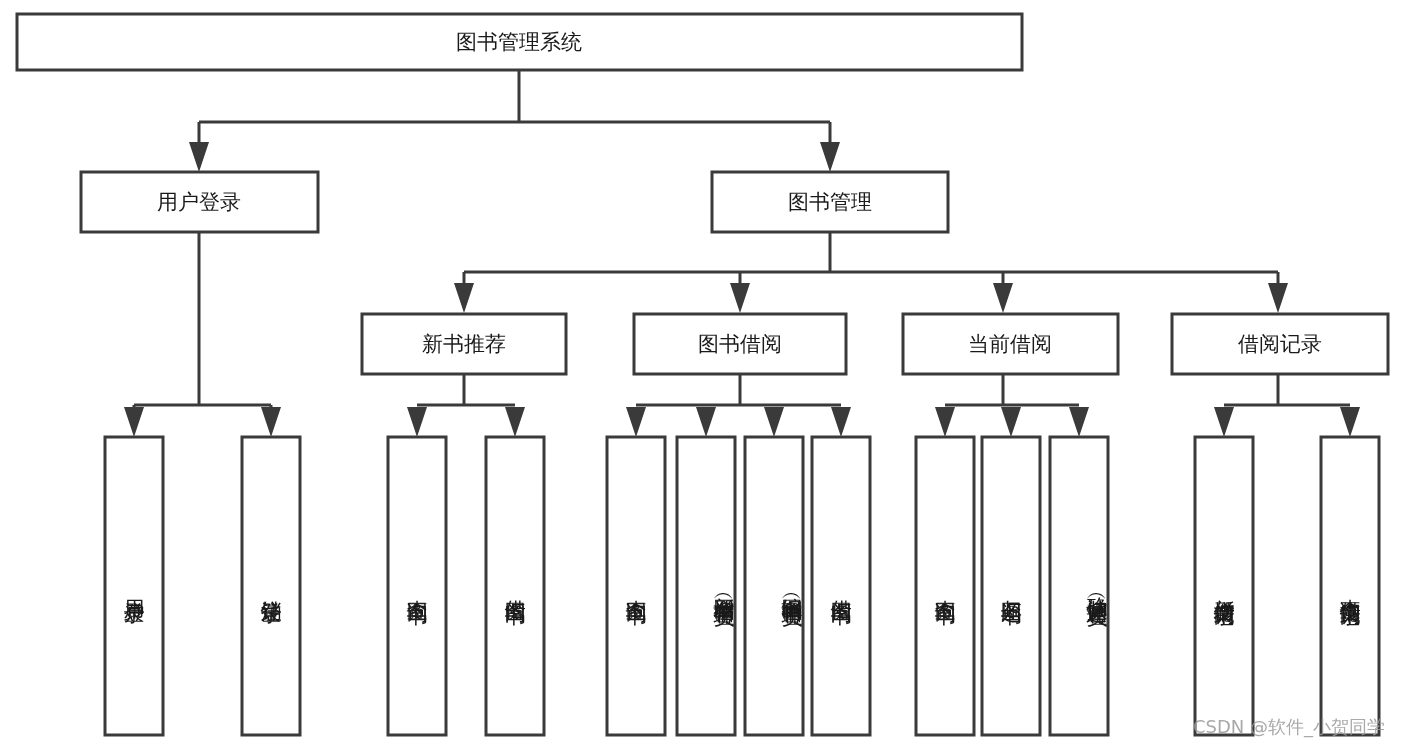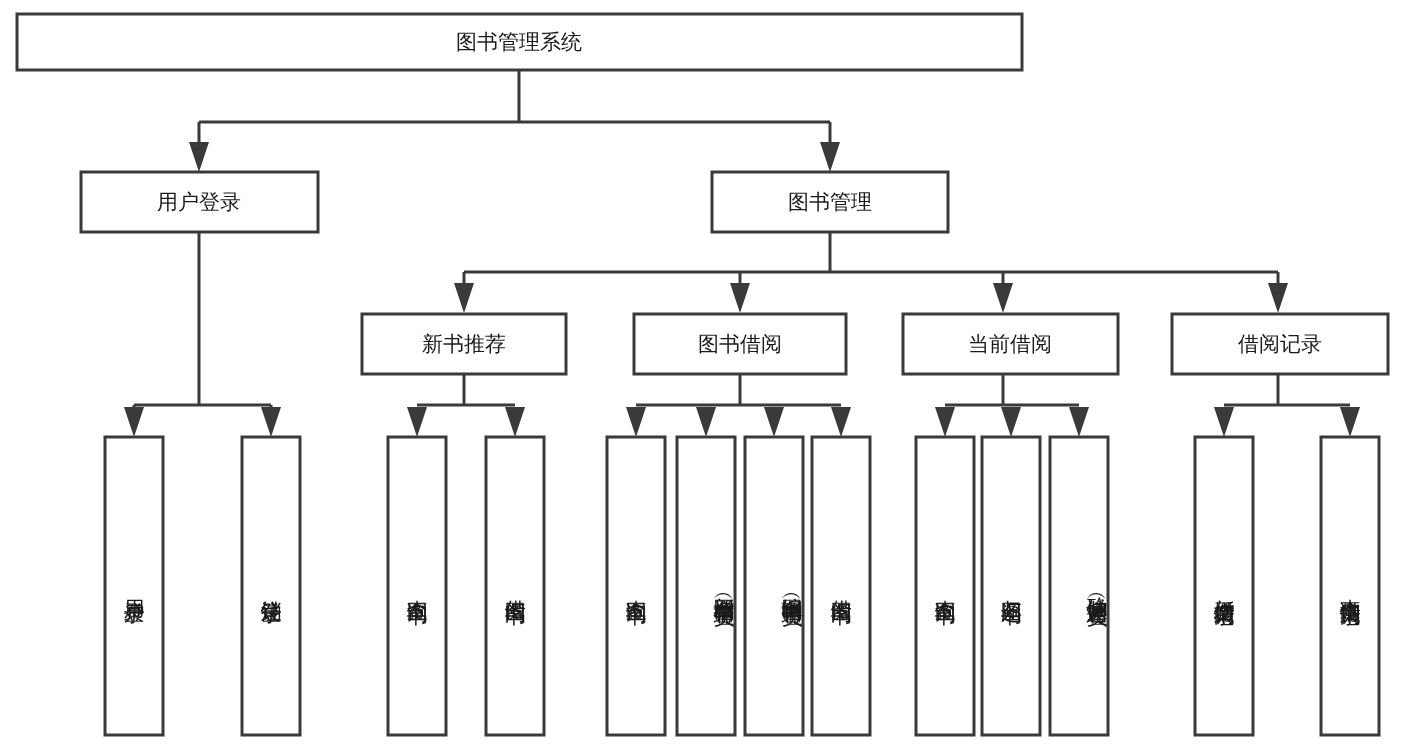--- a/index.html
+++ b/index.html
@@ -188,14 +188,15 @@
   <div class="node-label-v" style="left:745px; top:442px; width:58px; height:290px; display:flex; align-items:flex-start; justify-content:center;">编辑图书（管理员）</div>
   <div class="node-label-v" style="left:812px; top:437px; width:58px; height:298px; display:flex; align-items:center; justify-content:center;">借阅图书</div>
 
   <div class="node-label-v" style="left:916px; top:437px; width:58px; height:298px; display:flex; align-items:center; justify-content:center;">查询图书</div>
   <div class="node-label-v" style="left:982px; top:437px; width:58px; height:298px; display:flex; align-items:center; justify-content:center;">归还图书</div>
   <div class="node-label-v" style="left:1050px; top:442px; width:58px; height:290px; display:flex; align-items:flex-start; justify-content:center;">确认归还（管理员）</div>
 
   <div class="node-label-v" style="left:1195px; top:437px; width:58px; height:298px; display:flex; align-items:center; justify-content:center;">新增借阅记录</div>
   <div class="node-label-v" style="left:1321px; top:437px; width:58px; height:298px; display:flex; align-items:center; justify-content:center;">查询借阅记录</div>
 
+  <div class="watermark" style="left:1193px; top:715px;">CSDN @软件_小贺同学</div>
 
 </div>
 
 </body></html>

